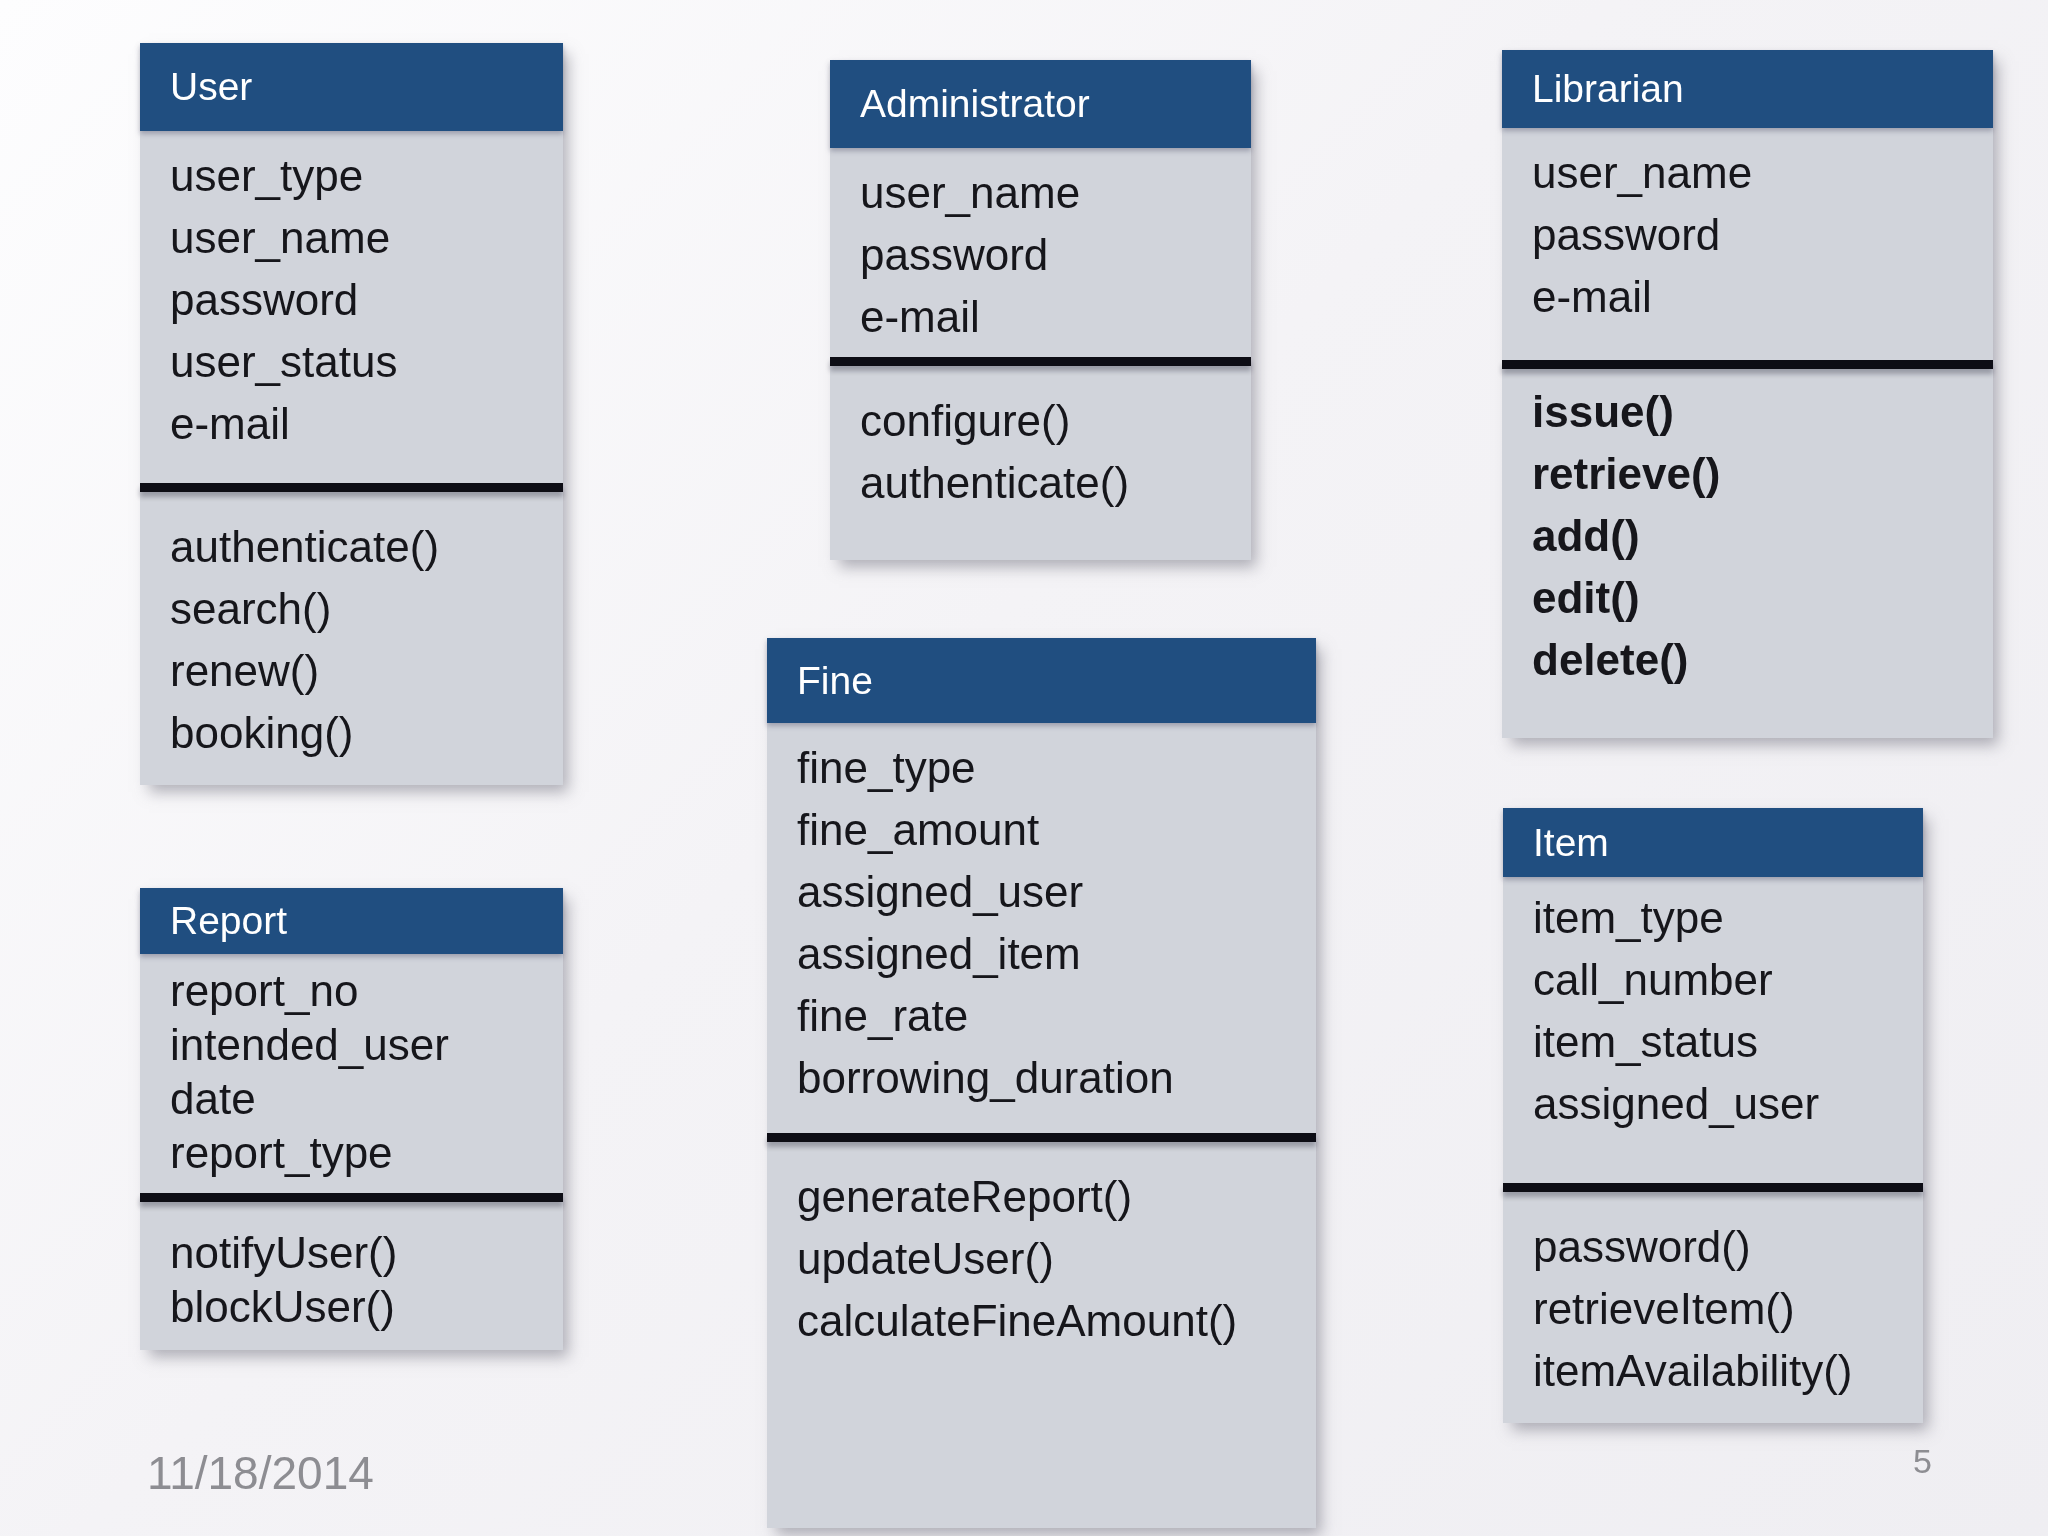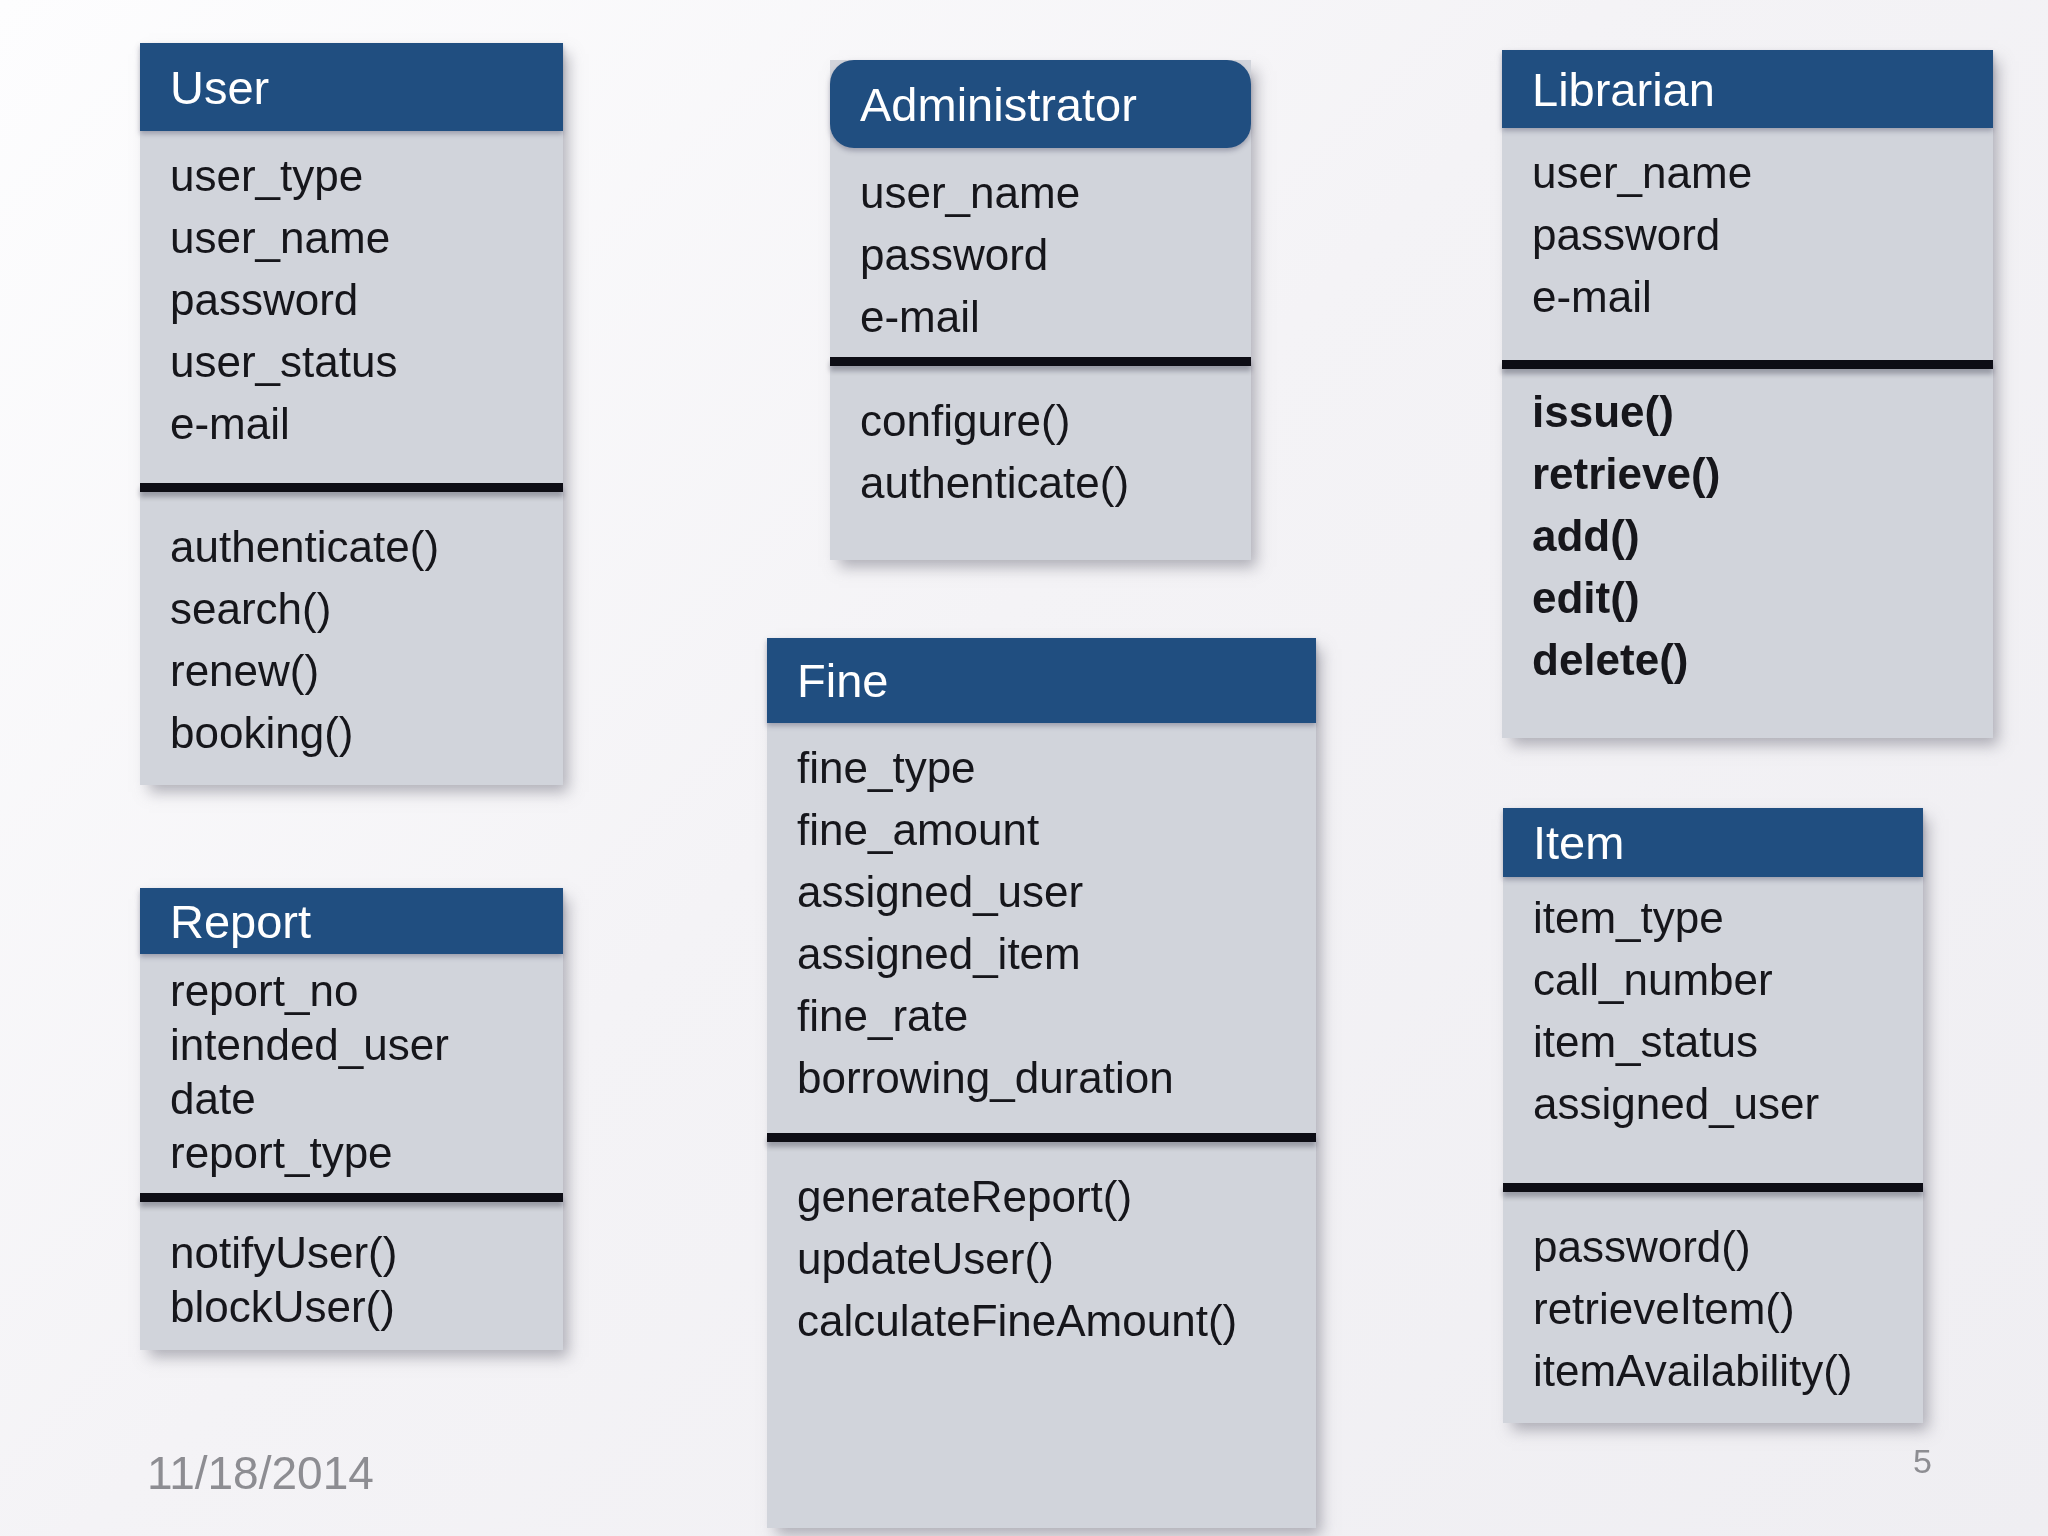--- a/index.html
+++ b/index.html
@@ -21,21 +21,21 @@
     background: var(--body-bg, #d1d4db);
     box-shadow: 7px 9px 14px -2px rgba(105,105,120,0.5);
   }
   .uml-header {
     flex: none;
     display: flex;
     align-items: center;
     padding-left: 30px;
     background: var(--header-bg, #204e80);
     color: var(--header-text, #ffffff);
-    font-size: 47px;
+    font-size: 39px;
     position: relative;
     z-index: 2;
     box-shadow: 0 3px 5px rgba(60,60,90,0.35);
   }
   .uml-attrs, .uml-methods {
     flex: none;
     padding-left: 30px;
     font-size: 44px;
     color: var(--body-text, #16161b);
     box-sizing: border-box;
@@ -52,21 +52,21 @@
     z-index: 1;
     box-shadow: 0 5px 5px rgba(20,20,40,0.3);
   }
 
   
   #box-user          { left: 140px;  top: 43px;  width: 423px; height: 742px; }
   #box-user .uml-header          { height: 88px; }
   #box-user .uml-attrs           { height: 352px; }
 
   #box-administrator { left: 830px;  top: 60px;  width: 421px; height: 500px; }
-  #box-administrator .uml-header { height: 88px; border-radius: 24px; }
+  #box-administrator .uml-header { height: 88px; }
   #box-administrator .uml-attrs  { height: 209px; }
 
   #box-librarian     { left: 1502px; top: 50px;  width: 491px; height: 688px; }
   #box-librarian .uml-header     { height: 78px; }
   #box-librarian .uml-attrs      { height: 232px; }
   #box-librarian .uml-methods    { padding-top: 12px; font-weight: bold; }
 
   #box-report        { left: 140px;  top: 848px; width: 423px; height: 462px; margin-top: 40px; }
   #box-report .uml-header        { height: 66px; }
   #box-report .uml-attrs         { height: 239px; padding-top: 10px; }

